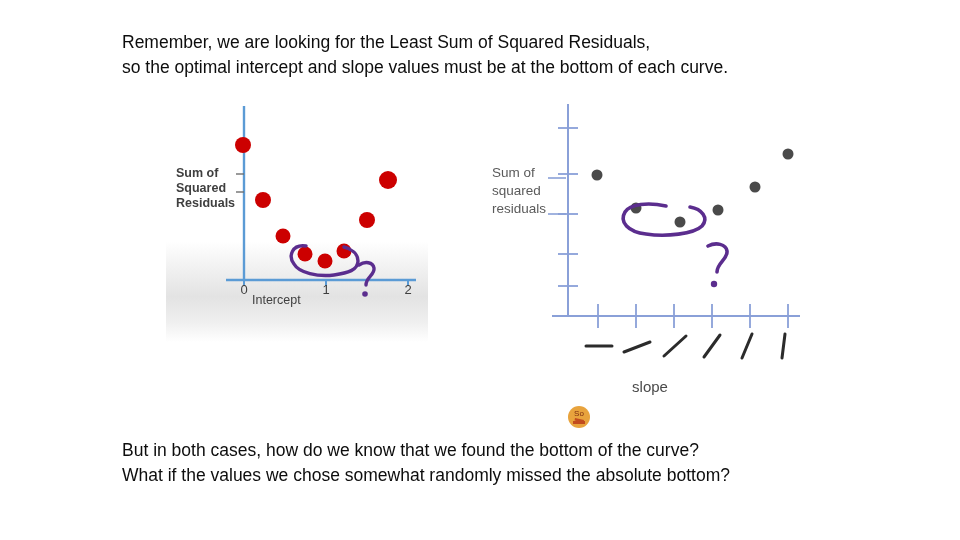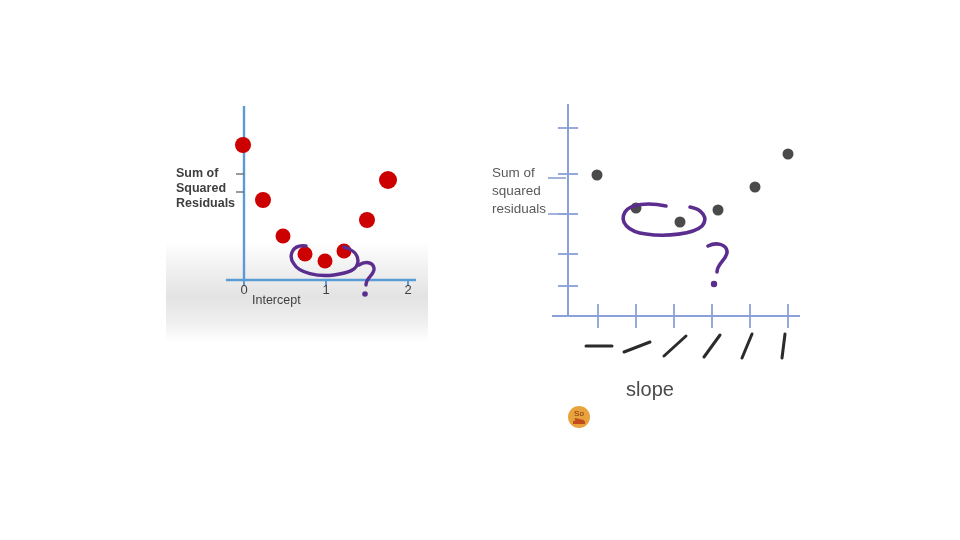--- a/index.html
+++ b/index.html
@@ -93,21 +93,21 @@
     text-align: left;
     font-size: 12.5px;
     color: #3f3f3f;
   }
   .xaxis-title-right {
     position: absolute;
     left: 125px;
     top: 282px;
     width: 110px;
     text-align: center;
-    font-size: 20px;
+    font-size: 15px;
     color: #4a4a4a;
   }
   .tick-label {
     position: absolute;
     font-size: 13px;
     color: #3f3f3f;
     text-align: center;
     width: 20px;
   }
   svg { display: block; }
@@ -117,20 +117,22 @@
     top: 308px;
     width: 26px;
     height: 26px;
   }
 </style>
 </head>
 <body>
 
 <div class="slide">
 
+  <div class="top-text">Remember, we are looking for the Least Sum of Squared Residuals,
+so the optimal intercept and slope values must be at the bottom of each curve.</div>
 
   <div class="panel-left">
     <div class="gradient-box"></div>
 
     <svg width="262" height="246" viewBox="0 0 262 246" style="position:absolute;left:0;top:0;">
 
       <line x1="78" y1="10" x2="78" y2="184" stroke="#5b9bd5" stroke-width="2.4"></line>
       <line x1="60" y1="184" x2="250" y2="184" stroke="#5b9bd5" stroke-width="2.4"></line>
 
       <line x1="78" y1="184" x2="78" y2="190" stroke="#5b9bd5" stroke-width="2"></line>
@@ -212,14 +214,16 @@
       <line x1="272" y1="262" x2="282" y2="238" stroke="#2b2b2b" stroke-width="3" stroke-linecap="round"></line>
       <line x1="312" y1="262" x2="315" y2="238" stroke="#2b2b2b" stroke-width="3" stroke-linecap="round"></line>
     </svg>
 
     <div class="axis-label-right">Sum of
 squared
 residuals</div>
     <div class="xaxis-title-right">slope</div>
   </div>
 
+  <div class="bottom-text">But in both cases, how do we know that we found the bottom of the curve?
+What if the values we chose somewhat randomly missed the absolute bottom?</div>
 
 </div>
 
 </body></html>

